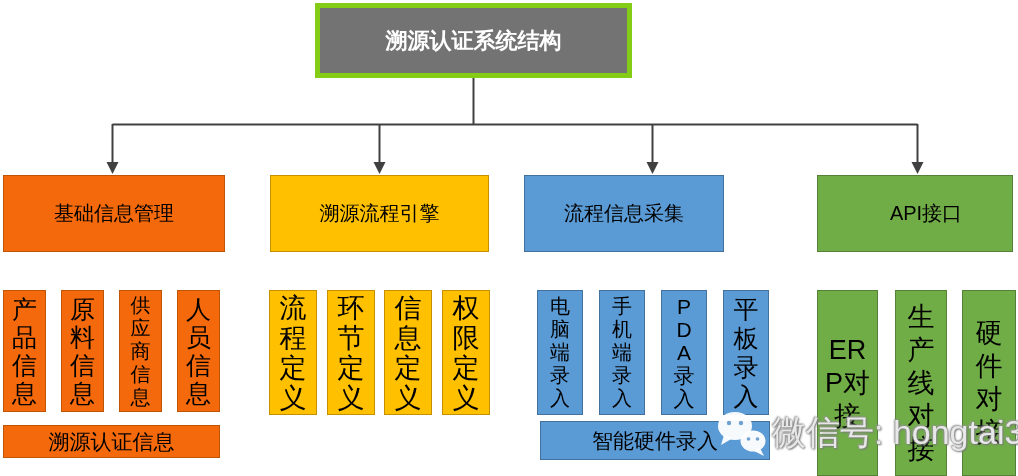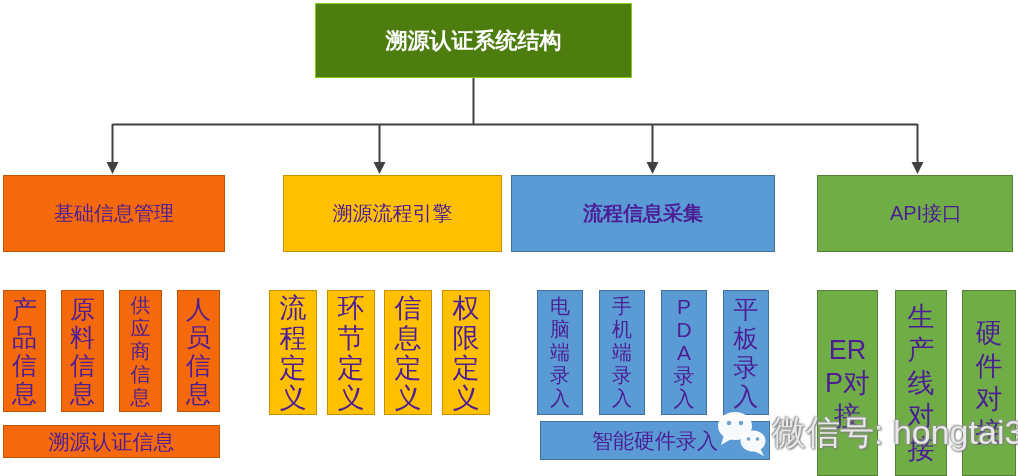--- a/index.html
+++ b/index.html
@@ -11,34 +11,34 @@
     background: #ffffff;
     overflow: hidden;
   }
   .box {
     position: absolute;
     box-sizing: border-box;
     display: flex;
     align-items: center;
     justify-content: center;
     text-align: center;
-    color: #4c1d95;
+    color: #000000;
   }
   .title-box {
     left: 315px; top: 3px; width: 317px; height: 75px;
-    background: #4d7c0f;
-    border: 1px solid #84cc16;
+    background: #737373;
+    border: 5px solid #84cc16;
     color: #ffffff;
     font-weight: bold;
     font-size: 22px;
   }
   .hdr { top: 175px; height: 77px; font-size: 20px; }
   .hdr-1 { left: 3px;   width: 222px; }
-  .hdr-2 { left: 270px; width: 219px; margin-left: 13px; }
-  .hdr-3 { left: 511px; width: 264px; font-weight: bold; }
+  .hdr-2 { left: 270px; width: 219px; }
+  .hdr-3 { left: 524px; width: 200px; }
   .hdr-4 { left: 817px; width: 196px; padding-left: 22px; }
 
   .orange { background: #F4690B; border: 1px solid #BE5504; }
   .yellow { background: #FFC000; border: 1px solid #C49000; }
   .blue   { background: #5B9BD5; border: 1px solid #41719C; }
   .green  { background: #70AD47; border: 1px solid #538135; }
 
   .vtext { white-space: pre-line; }
 
   

